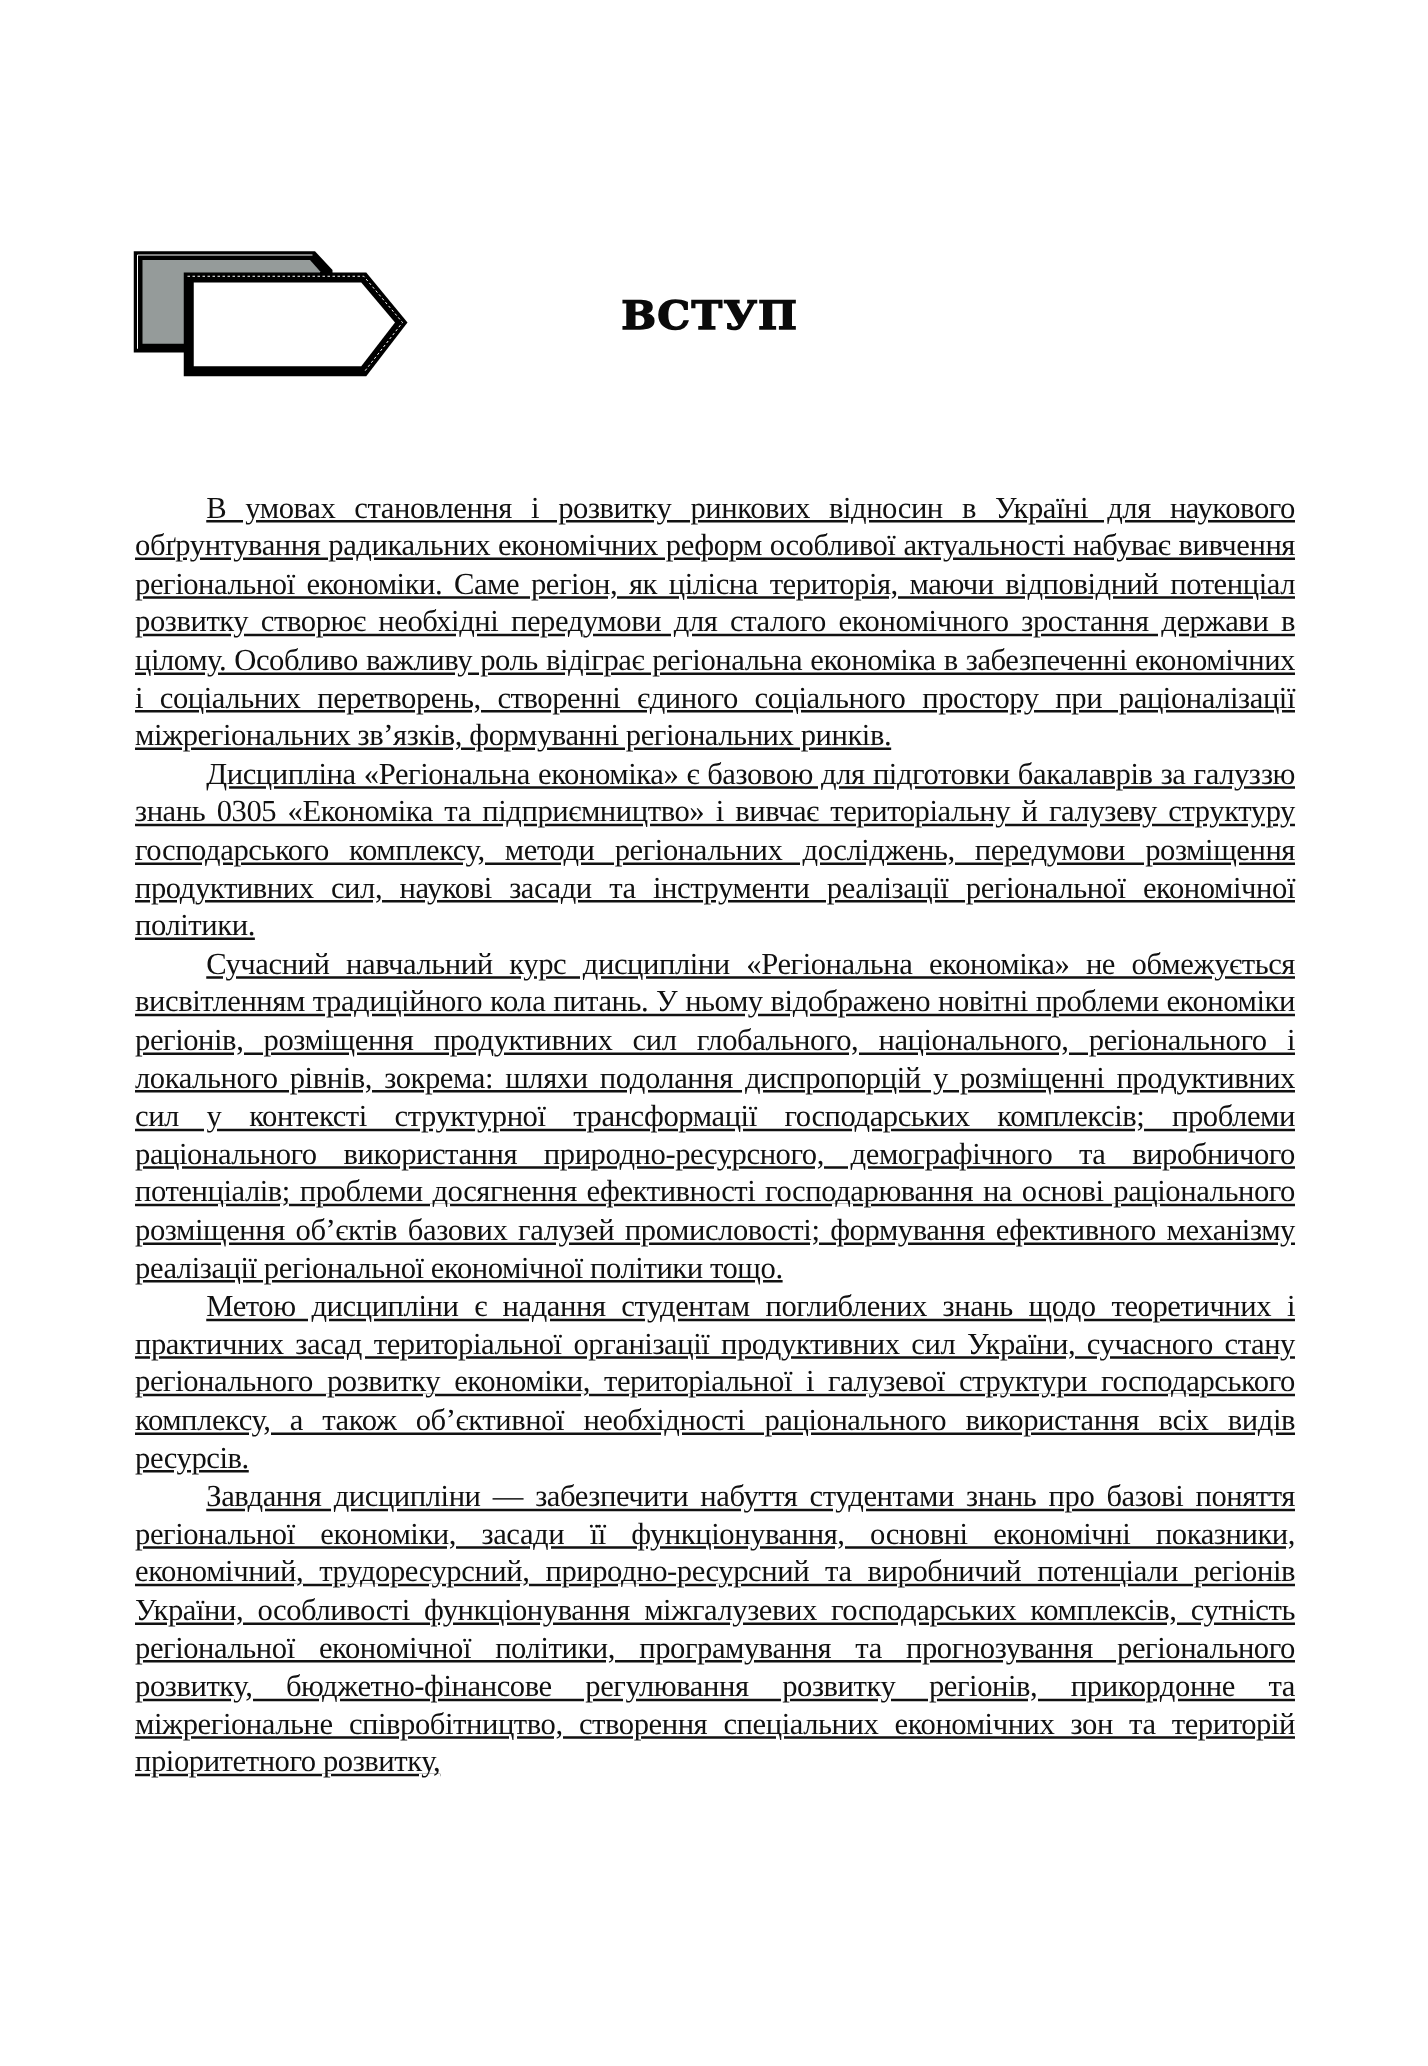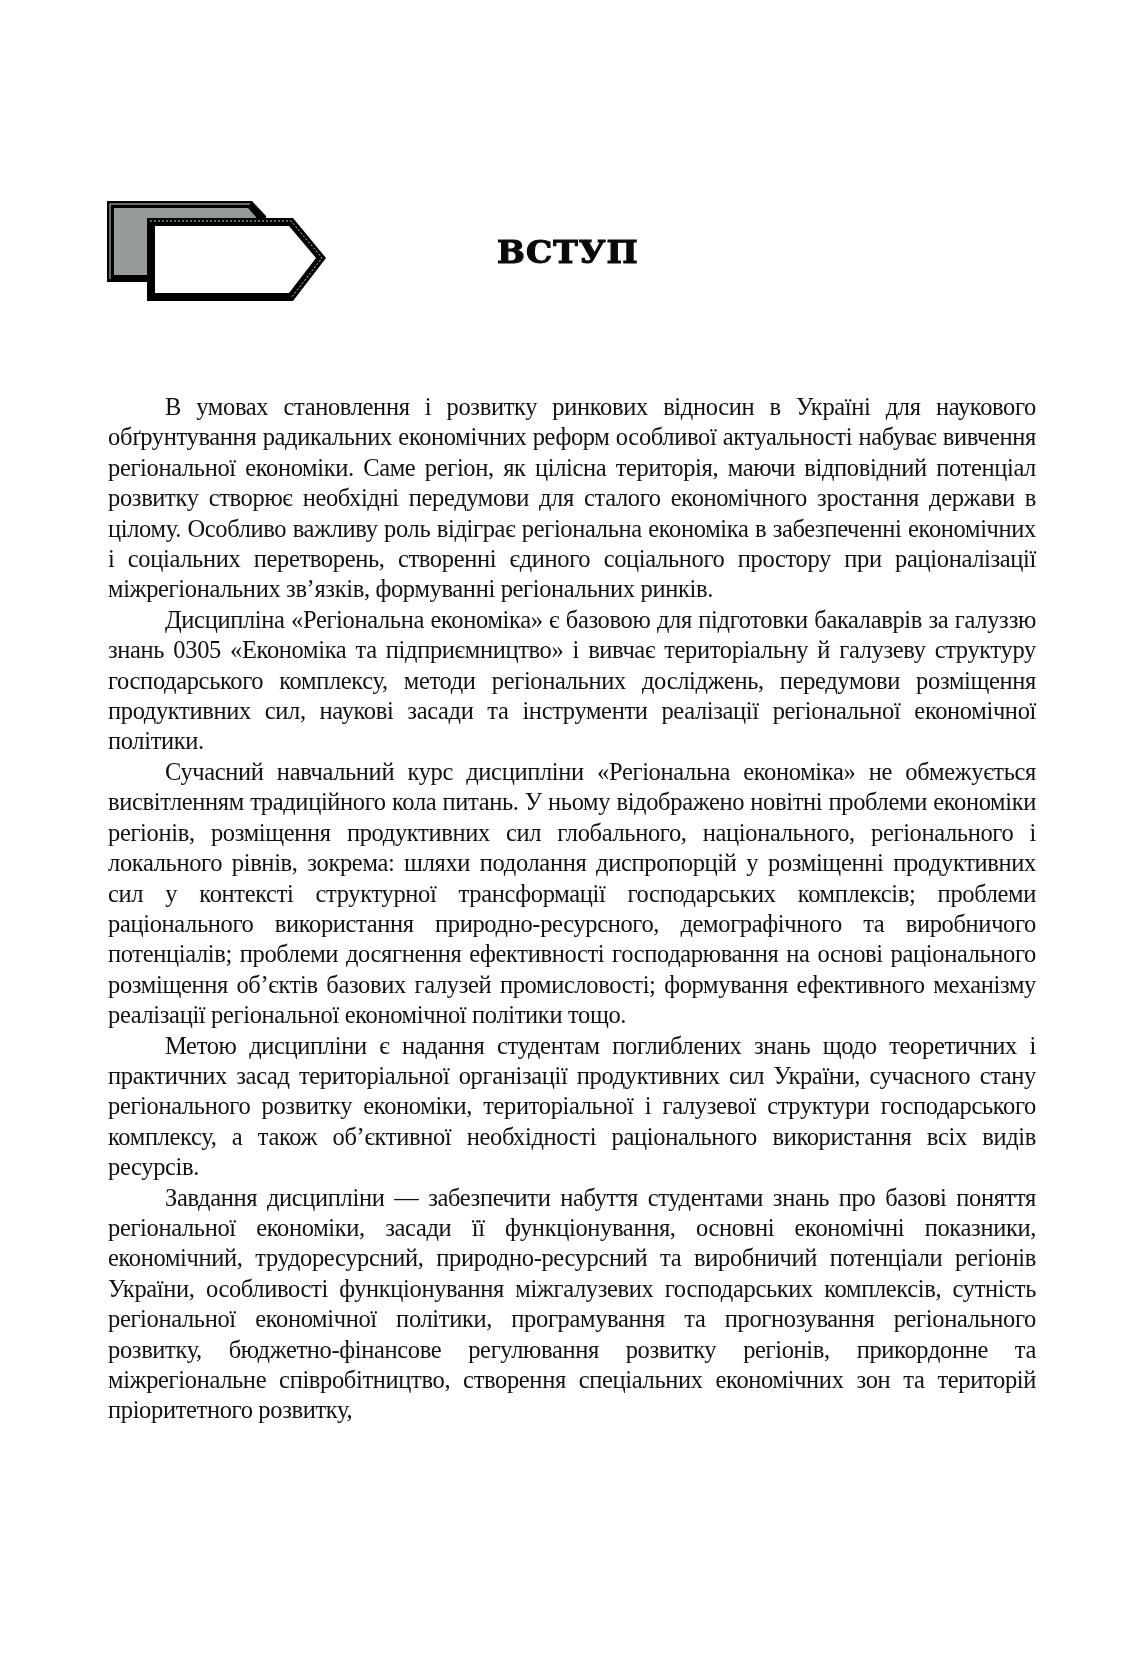--- a/index.html
+++ b/index.html
@@ -41,20 +41,21 @@
     color: #0a0a0a;
     transform: scaleY(0.95);
     transform-origin: left top;
     -webkit-text-stroke: 1.2px #0a0a0a;
   }
   .body-text {
     position: absolute;
     left: 108px;
     top: 392px;
     width: 928px;
+    text-decoration: underline;
   }
   .para {
     margin: 0;
     font-size: 24.5px;
     line-height: 30.4px;
     text-align: justify;
     text-indent: 57px;
     letter-spacing: -0.35px;
     word-spacing: 0px;
     hyphens: manual;

